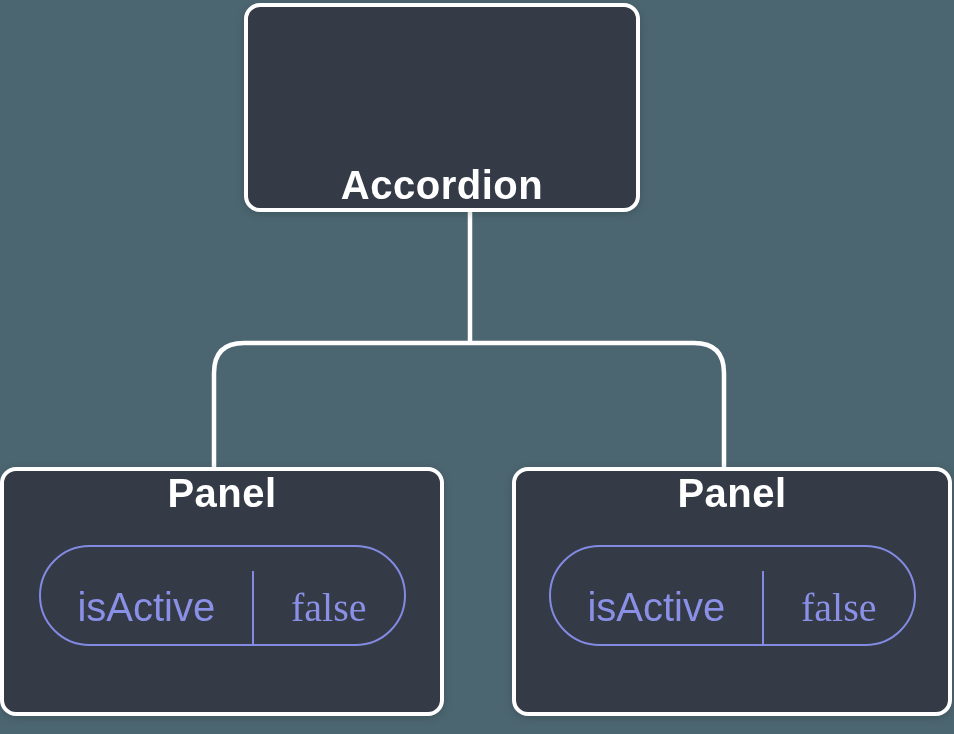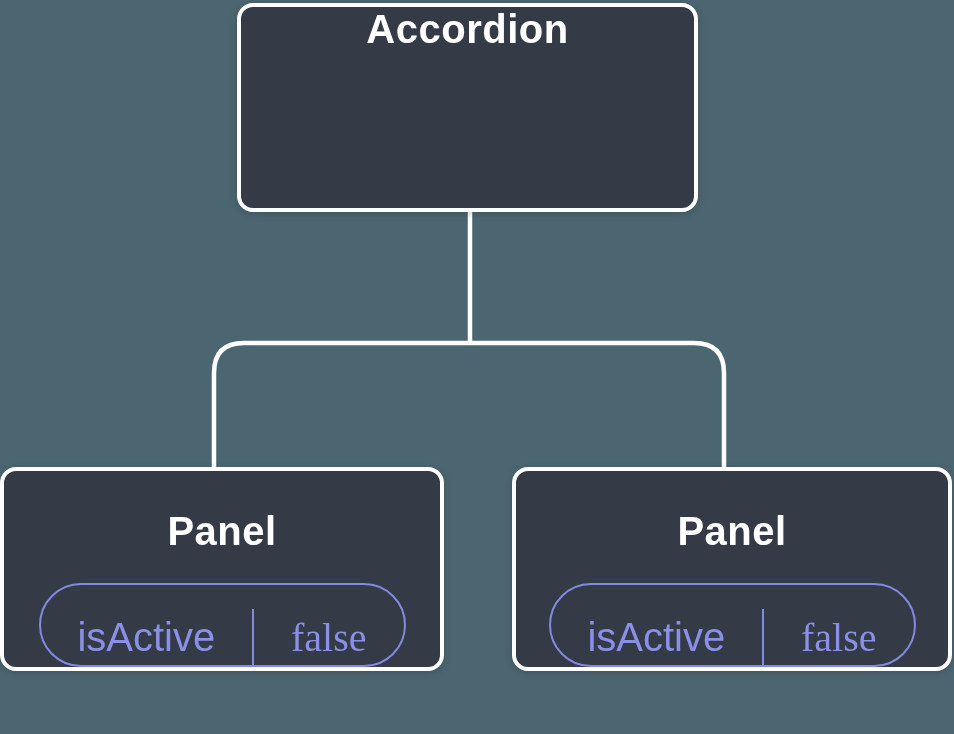--- a/index.html
+++ b/index.html
@@ -22,33 +22,32 @@
   .connectors{position:absolute;left:0;top:0;}
   .node{
     position:absolute;
     background:var(--node-fill);
     border:4px solid var(--node-border);
     border-radius:16px;
     box-sizing:border-box;
     box-shadow:0 2px 8px rgba(0,0,0,0.18);
   }
   .node-root{
-    left:237px;top:3px;width:461px;height:209px;
-    display:flex;align-items:flex-start;justify-content:center;
+    left:244px;top:3px;width:396px;height:209px;
+    display:flex;align-items:flex-end;justify-content:center;
   }
   .node-label{
     color:var(--title);
     font-size:40px;
     font-weight:600;
     letter-spacing:0.5px;
   }
   .node-panel{
-    width:444px;height:204px;top:467px;
+    width:444px;height:249px;top:467px;
     display:flex;flex-direction:column;align-items:center;
-    padding-top:38px;
   }
   .node-panel-left{left:0;}
   .node-panel-right{left:512px;width:440px;}
   .panel-title{margin-bottom:29px;}
   .state-pill{
     width:367px;height:101px;
     border:2.5px solid var(--accent);
     border-radius:999px;
     box-sizing:border-box;
     display:flex;

